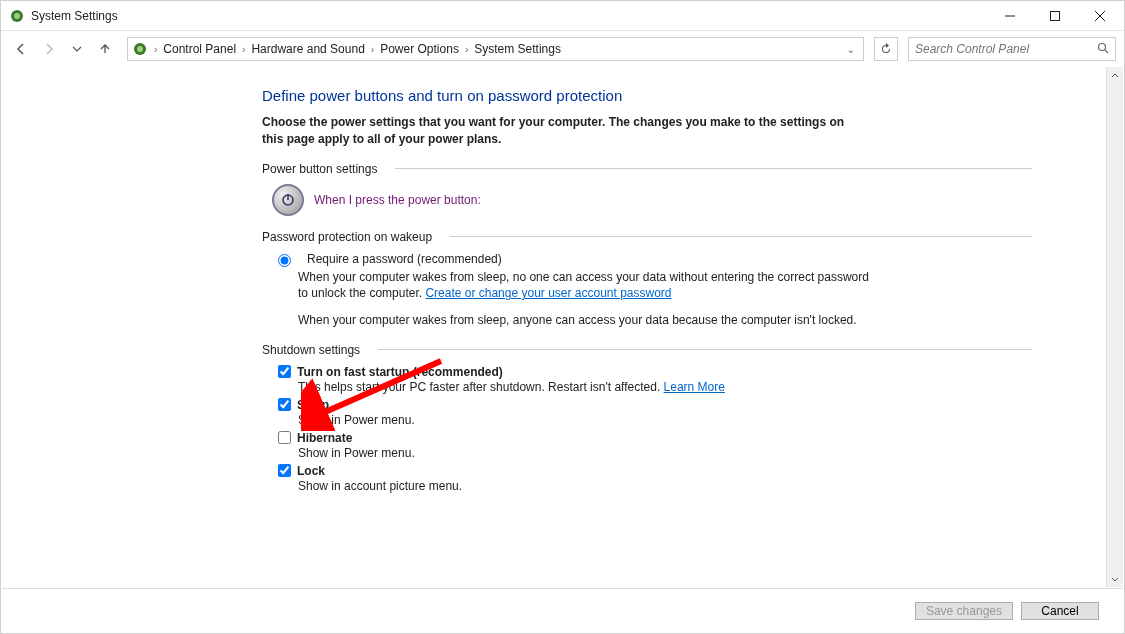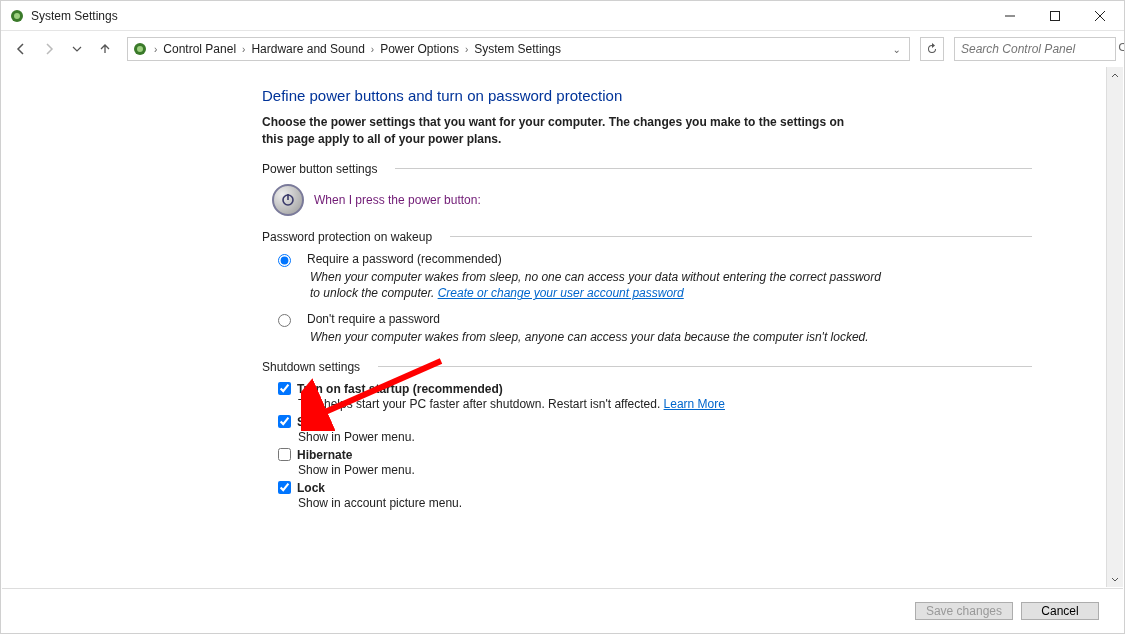--- a/index.html
+++ b/index.html
@@ -16,21 +16,21 @@
     
     .navbar { height: 36px; display: flex; align-items: center; gap:4px; padding: 0 8px; }
     .navarrow { width: 24px; height: 24px; display:inline-flex; align-items:center; justify-content:center; color:#555; border-radius:2px;}
     .navarrow.disabled { color:#bbb; }
     .breadcrumb-wrap { flex:1; display:flex; align-items:center; border:1px solid #ccc; height:24px; background:#fff; margin:0 6px; padding:0 4px; }
     .breadcrumb-wrap .folder-ic { width:16px;height:16px;margin-right:4px;display:inline-flex;align-items:center;justify-content:center;}
     .crumb { font-size:12px; color:#222; padding:0 4px; white-space:nowrap; }
     .crumb-sep { color:#666; font-size:10px; padding:0 2px;}
     .crumb-end { margin-left:auto; color:#666; font-size:10px; padding:0 4px;}
     .refresh-btn { width:24px;height:24px; border:1px solid #ccc; display:inline-flex;align-items:center;justify-content:center; margin-right:6px;}
-    .searchbox { width:162px; height:24px; border:1px solid #ccc; display:flex; align-items:center; padding:0 6px; }
+    .searchbox { width:208px; height:24px; border:1px solid #ccc; display:flex; align-items:center; padding:0 6px; }
     .searchbox input { border:none; outline:none; font-size:12px; flex:1; color:#666; font-style: italic; background:transparent;}
     .searchbox .sicon { color:#666; }
 
     
     .content-outer { position:absolute; top:66px; left:1px; right:1px; bottom:46px; overflow:hidden; }
     .scroll-right { position:absolute; right:0; top:0; bottom:0; width:17px; background:#f0f0f0; border-left:1px solid #ddd; display:flex; flex-direction:column; }
     .scroll-btn { height:17px; display:flex;align-items:center;justify-content:center;color:#555; background:#f0f0f0;}
     .scroll-thumb { flex:1; background:#f0f0f0; }
     .content { padding: 20px 40px 20px 260px; max-width: 1070px; }
 
@@ -45,21 +45,21 @@
     .power-row { display:flex; align-items:center; gap:10px; margin:4px 0 4px 10px;}
     .power-icon { width:32px;height:32px;border-radius:50%; background:radial-gradient(circle at 30% 30%, #eee, #999); border:2px solid #7a7a9a; display:flex;align-items:center;justify-content:center; }
     .power-icon svg { width:16px;height:16px; }
     .power-label { font-size:12px; color:#701a75; }
     select.dropdown { font-size:12px; padding:2px 4px; width:170px; height:22px; border:1px solid #999; background:#e8e8e8;}
 
     .radio-block { margin-left: 16px; margin-bottom:10px; }
     .radio-row { display:flex; align-items:flex-start; gap:16px; }
     .radio-row input[type=radio]{ margin-top:2px; }
     .radio-row .rlabel { font-size:12px; color:#222; }
-    .radio-desc { font-size:12px; color:#222; margin-left:32px; line-height:1.4; margin-top:2px; max-width:580px;font-style:italic;}
+    .radio-desc { font-size:12px; color:#222; margin-left:20px; line-height:1.4; margin-top:2px; max-width:580px;}
     a.link { color:#0066cc; text-decoration:underline; }
 
     .cb-block { margin-left:16px; margin-top:6px; }
     .cb-row { display:flex; align-items:center; gap:6px; }
     .cb-row input[type=checkbox]{ width:13px;height:13px; }
     .cb-row .clabel { font-size:12px; color:#222; font-weight:600;}
     .cb-desc { font-size:12px; color:#222; margin-left:20px; margin-top:1px; margin-bottom:4px; }
 
     
     .footer { position:absolute; left:1px; right:1px; bottom:1px; height:44px; border-top:1px solid #ddd; display:flex; justify-content:flex-end; align-items:center; gap:8px; padding-right:24px; background:#fff; }
@@ -185,24 +185,20 @@
       <div class="radio-block">
         <div class="radio-row">
           <input type="radio" name="pw" checked="" style="">
           <span class="rlabel">Require a password (recommended)</span>
         </div>
         <div class="radio-desc">
           <span>When your computer wakes from sleep, no one can access your data without entering the correct password to unlock the computer. </span><a href="#" class="link">Create or change your user account password</a>
         </div>
       </div>
       <div class="radio-block">
-        <div class="radio-row">
-          <input type="radio" name="pw" style="">
-          <span class="rlabel">Don't require a password</span>
-        </div>
         <div class="radio-desc">When your computer wakes from sleep, anyone can access your data because the computer isn't locked.</div>
       </div>
     </div>
 
     <div class="section">
       <div class="section-header">
         <span class="label">Shutdown settings</span>
         <span class="rule"></span>
       </div>
       <div class="cb-block">

